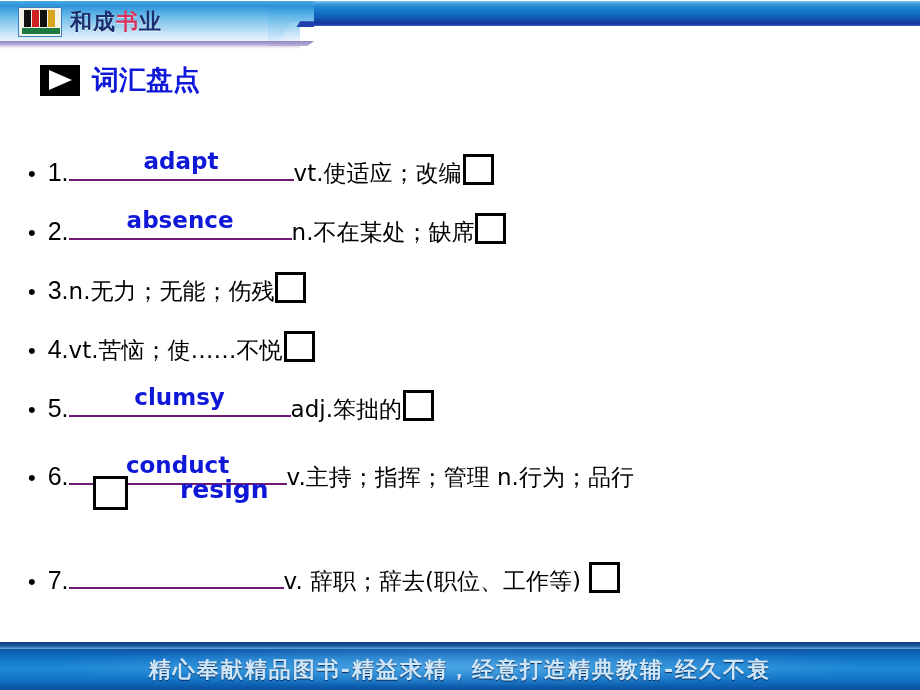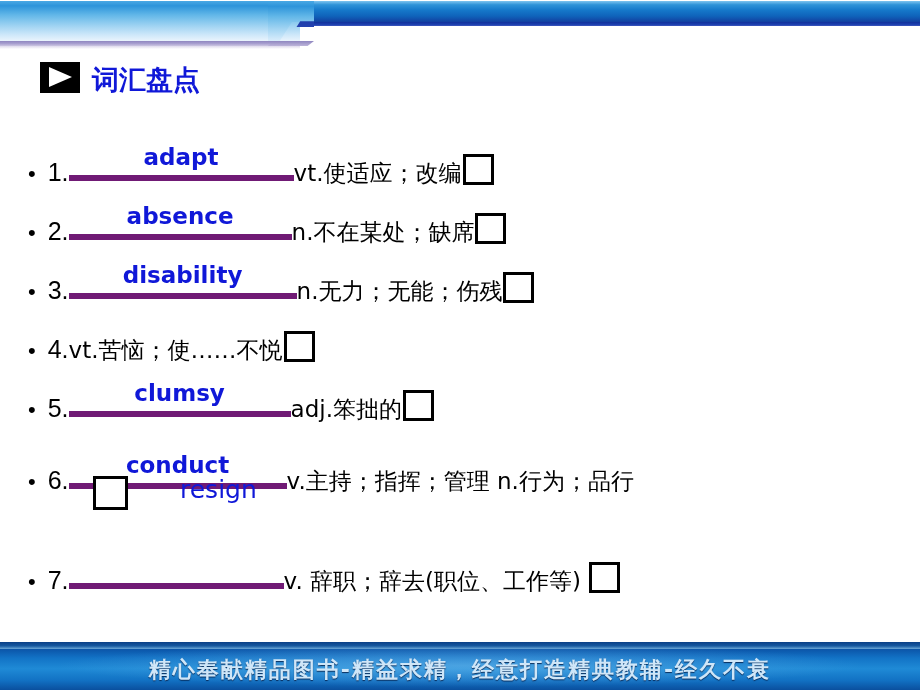--- a/index.html
+++ b/index.html
@@ -156,21 +156,21 @@
     white-space: nowrap;
     letter-spacing: 0.5px;
   }
 
   
   .section-title {
     position: absolute;
     left: 40px;
     top: 62px;
     display: flex;
-    align-items: flex-start;
+    align-items: center;
     gap: 12px;
   }
   .play-marker {
     width: 40px;
     height: 31px;
     background: #000000;
     position: relative;
     flex: none;
   }
   .play-marker::after {
@@ -218,21 +218,21 @@
   }
   .num {
     font-family: "Liberation Sans", sans-serif;
     font-size: 25px;
     color: #000000;
   }
   
   .blank {
     position: relative;
     display: inline-block;
-    border-bottom: 6px solid #701a75;
+    border-bottom: 2px solid #701a75;
     height: 27px;
     vertical-align: baseline;
   }
   .answer {
     position: absolute;
     left: 0;
     right: 0;
     bottom: 6px;
     text-align: center;
     font-family: "DejaVu Sans", sans-serif;
@@ -285,21 +285,21 @@
     border: 3px solid #000000;
     box-sizing: border-box;
     background: #ffffff;
   }
   .wrap-answer {
     position: absolute;
     left: 180px;
     top: 3px;
     font-family: "DejaVu Sans", sans-serif;
     font-size: 25px;
-    font-weight: normal;
+    font-weight: bold;
     color: #1018d8;
     white-space: nowrap;
   }
 
   
   .footer {
     position: absolute;
     left: 0;
     bottom: 0;
     width: 920px;
@@ -355,20 +355,30 @@
 <div class="header">
   <div class="header-band-right"></div>
   <div class="header-band-right-edge"></div>
   <div class="header-block-left"></div>
   <div class="header-wedge"></div>
   <div class="header-wedge-line"></div>
   <div class="header-underline"></div>
   <div class="header-underline-tail"></div>
   <div class="header-underline-soft"></div>
 
+  <div class="logo-wrap">
+    <div class="logo-mark">
+      <span class="lm-bar lm-b1"></span>
+      <span class="lm-bar lm-b2"></span>
+      <span class="lm-bar lm-b3"></span>
+      <span class="lm-bar lm-b4"></span>
+      <span class="lm-strip"></span>
+    </div>
+    <div class="logo-text"><span>和成</span><span class="accent">书</span><span>业</span></div>
+  </div>
 
 </div>
 
 <div class="section-title">
   <div class="play-marker"></div>
   <div class="section-title-text">词汇盘点</div>
 </div>
 
 <div class="vocab-list">
 
@@ -393,23 +403,20 @@
       </span>
       <span class="meaning">n.不在某处；缺席</span>
       <span class="checkbox"></span>
     </div>
   </div>
 
   <div class="vocab-row">
     <div class="vocab-line" style="top:8px;">
       <span class="bullet">•</span>
       <span class="num">3.</span>
-      <span class="blank w3">
-        <span class="answer">disability</span>
-      </span>
       <span class="meaning">n.无力；无能；伤残</span>
       <span class="checkbox"></span>
     </div>
   </div>
 
   <div class="vocab-row">
     <div class="vocab-line" style="top:8px;">
       <span class="bullet">•</span>
       <span class="num">4.</span>
       <span class="meaning">vt.苦恼；使……不悦</span>

